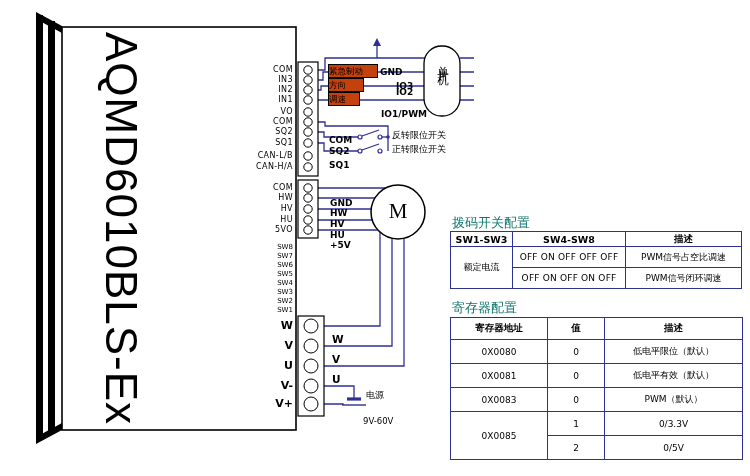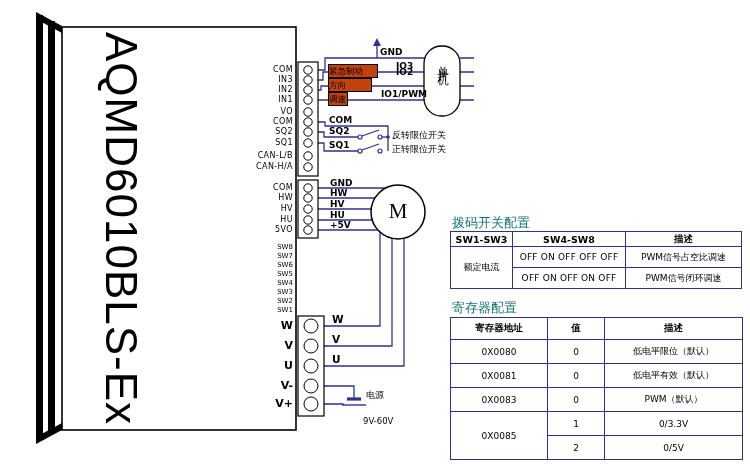--- a/index.html
+++ b/index.html
@@ -3,21 +3,21 @@
 <meta charset="utf-8">
 <style>
   * {margin:0; padding:0; box-sizing:border-box;}
   html,body {background:#fff;}
   body {font-family:"DejaVu Sans","Liberation Sans",sans-serif; color:#000;}
   .canvas {position:relative; width:750px; height:476px; background:#fff; overflow:hidden;}
   .abs {position:absolute; left:0; top:0;}
   .tlabel {position:absolute; left:235px; width:58px; text-align:right; font-size:8px; line-height:10px; letter-spacing:0.4px; color:#000;}
   .dlabel {position:absolute; left:245px; width:48px; text-align:right; font-size:7px; line-height:9px; color:#000;}
   .plabel {position:absolute; left:243px; width:50px; text-align:right; font-size:11px; font-weight:bold; line-height:13px; color:#000;}
-  .wlabel {position:absolute; font-size:9px; font-weight:bold; line-height:10px; color:#000; white-space:nowrap;}
+  .wlabel {position:absolute; font-size:9px; font-weight:bold; line-height:10px; color:#000; white-space:nowrap;margin-top:20px;}
   .nlabel {position:absolute; font-size:9px; line-height:10px; color:#000; white-space:nowrap;}
   .sigbox {position:absolute; border:1px solid #000; background:#c2410c; font-size:8.5px; line-height:12px; color:#000; white-space:nowrap;}
   .model {position:absolute; left:96px; top:27px; height:403px; writing-mode:vertical-rl; text-align:center; font-size:44px; letter-spacing:1px; color:#000; font-family:"Liberation Sans",sans-serif;}
   .motor-m {position:absolute; left:386px; top:199px; width:24px; text-align:center; font-size:21px; font-family:"Liberation Serif",serif; color:#000;}
   .mcu-label {position:absolute; left:435px; top:57px; writing-mode:vertical-rl; text-orientation:upright; font-size:11.5px; letter-spacing:4px; color:#000;}
   .tbl-title {position:absolute; font-size:13px; line-height:15px; color:#0f766e;}
   .cfg-table {position:absolute; border-collapse:collapse; background:#fff; table-layout:fixed;}
   .cfg-table th, .cfg-table td {border:1px solid #2e3192; text-align:center; vertical-align:middle; font-size:9px; color:#000; padding:0 1px; font-weight:normal;}
   .cfg-table th {font-weight:bold; font-size:9.5px;}
   #dip-table tr {height:21px;}
@@ -136,22 +136,22 @@
   <div class="dlabel" style="top:306px">SW1</div>
 
   <div class="plabel" style="top:319px">W</div>
   <div class="plabel" style="top:339px">V</div>
   <div class="plabel" style="top:359px">U</div>
   <div class="plabel" style="top:379px">V-</div>
   <div class="plabel" style="top:397px">V+</div>
 
   <div class="wlabel" style="left:380px; top:47px">GND</div>
   <div class="sigbox" style="left:328px; top:64px; width:50px; height:14px">紧急制动</div>
-  <div class="sigbox" style="left:328px; top:78px; width:44px; height:14px">方向</div>
-  <div class="sigbox" style="left:328px; top:92px; width:20px; height:14px">调速</div>
+  <div class="sigbox" style="left:328px; top:78px; width:36px; height:14px">方向</div>
+  <div class="sigbox" style="left:328px; top:92px; width:32px; height:14px">调速</div>
   <div class="wlabel" style="left:396px; top:61px">IO3</div>
   <div class="wlabel" style="left:396px; top:67px">IO2</div>
   <div class="wlabel" style="left:381px; top:89px">IO1/PWM</div>
   <div class="mcu-label">单片机</div>
 
   <div class="wlabel" style="left:329px; top:115px">COM</div>
   <div class="wlabel" style="left:329px; top:126px">SQ2</div>
   <div class="wlabel" style="left:329px; top:140px">SQ1</div>
   <div class="nlabel" style="left:392px; top:130px">反转限位开关</div>
   <div class="nlabel" style="left:392px; top:144px">正转限位开关</div>

